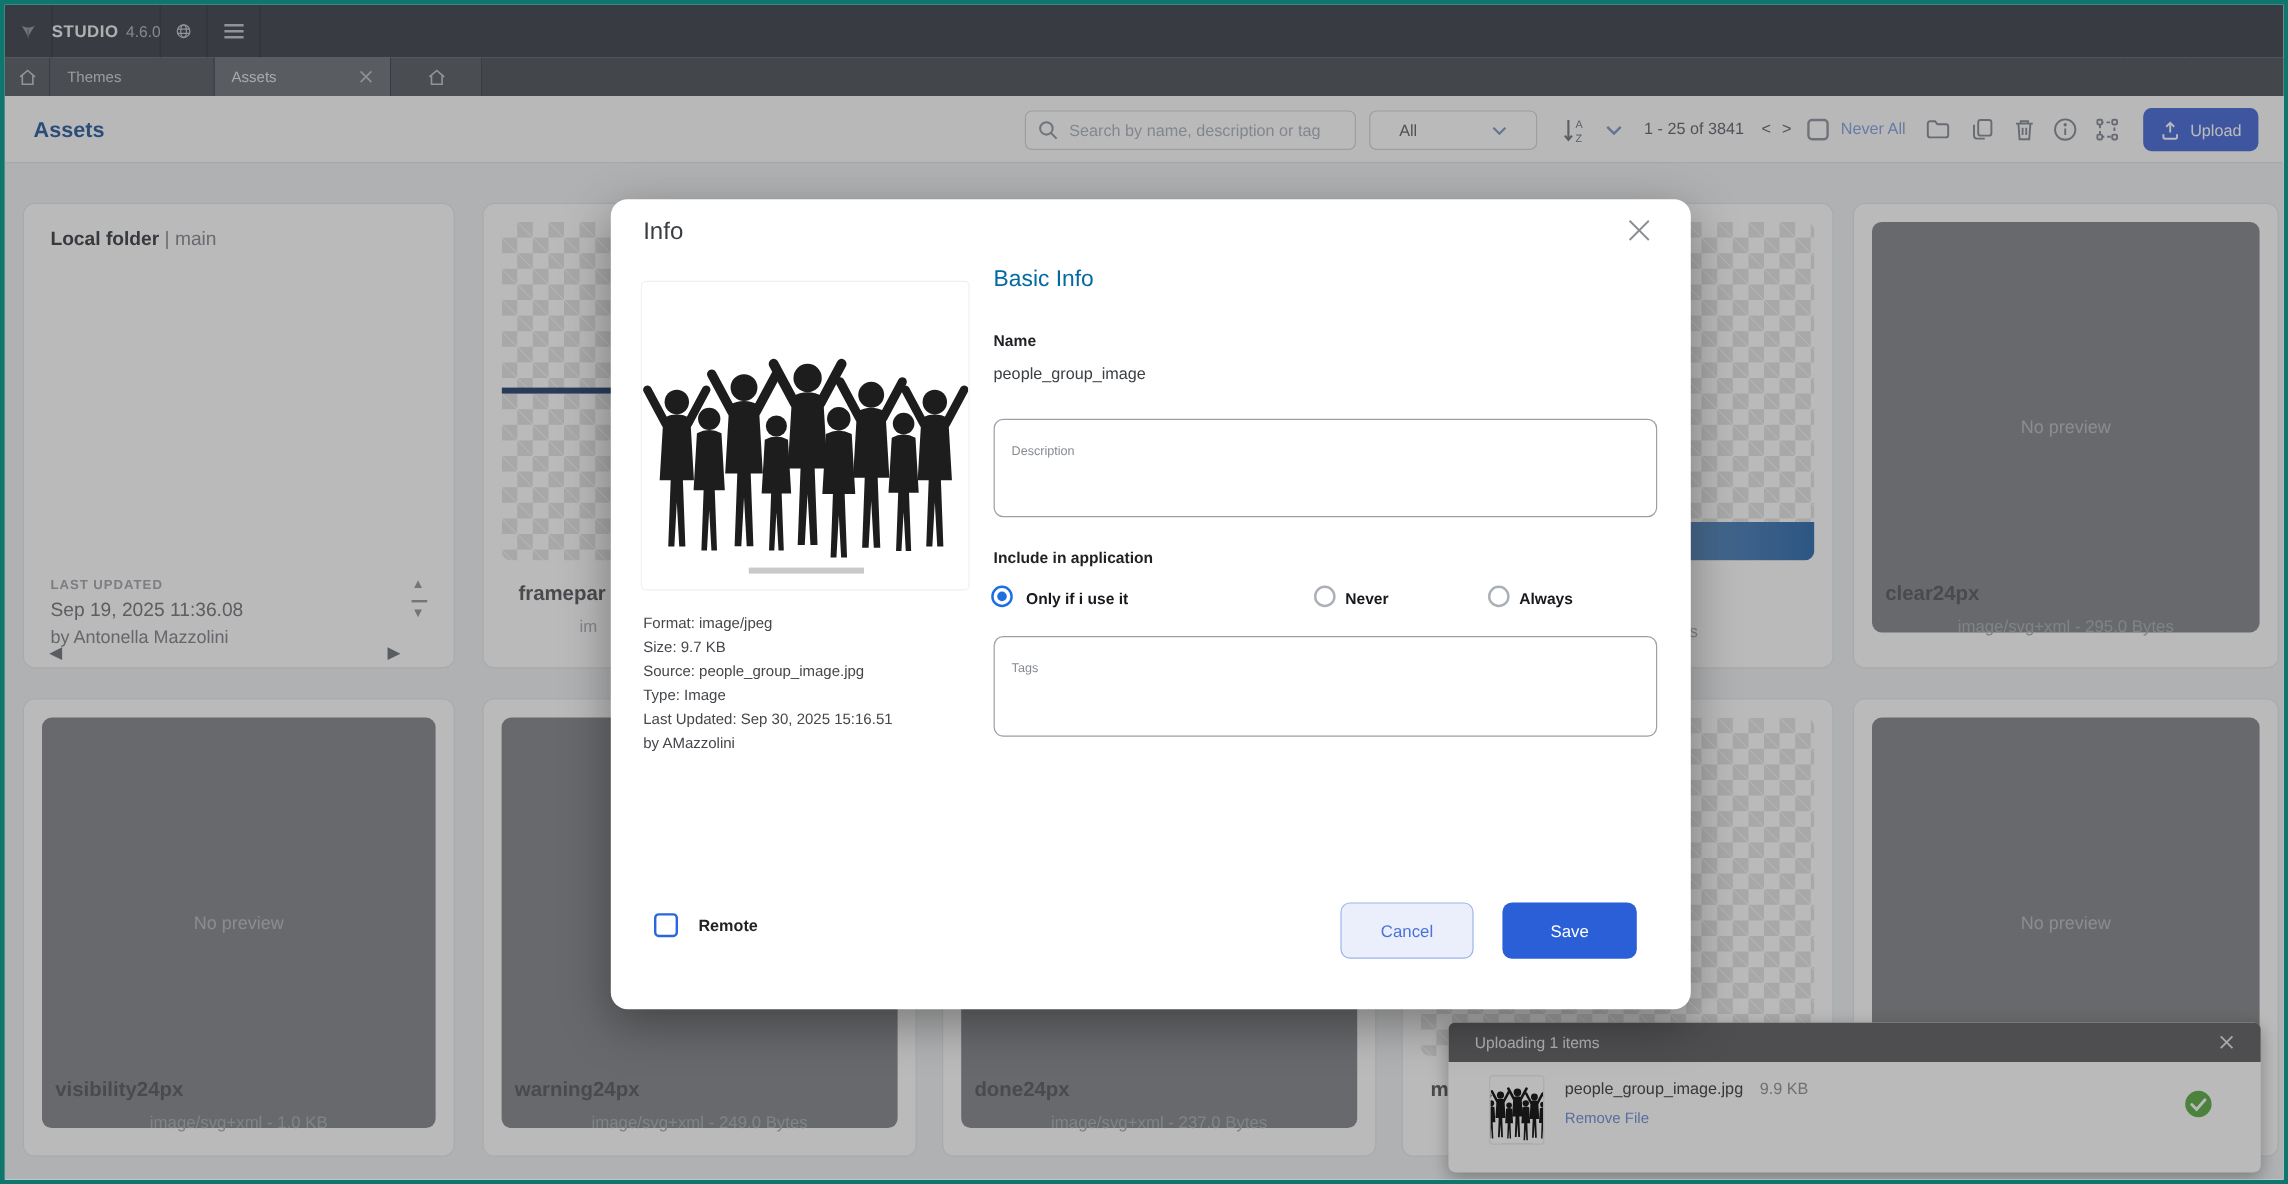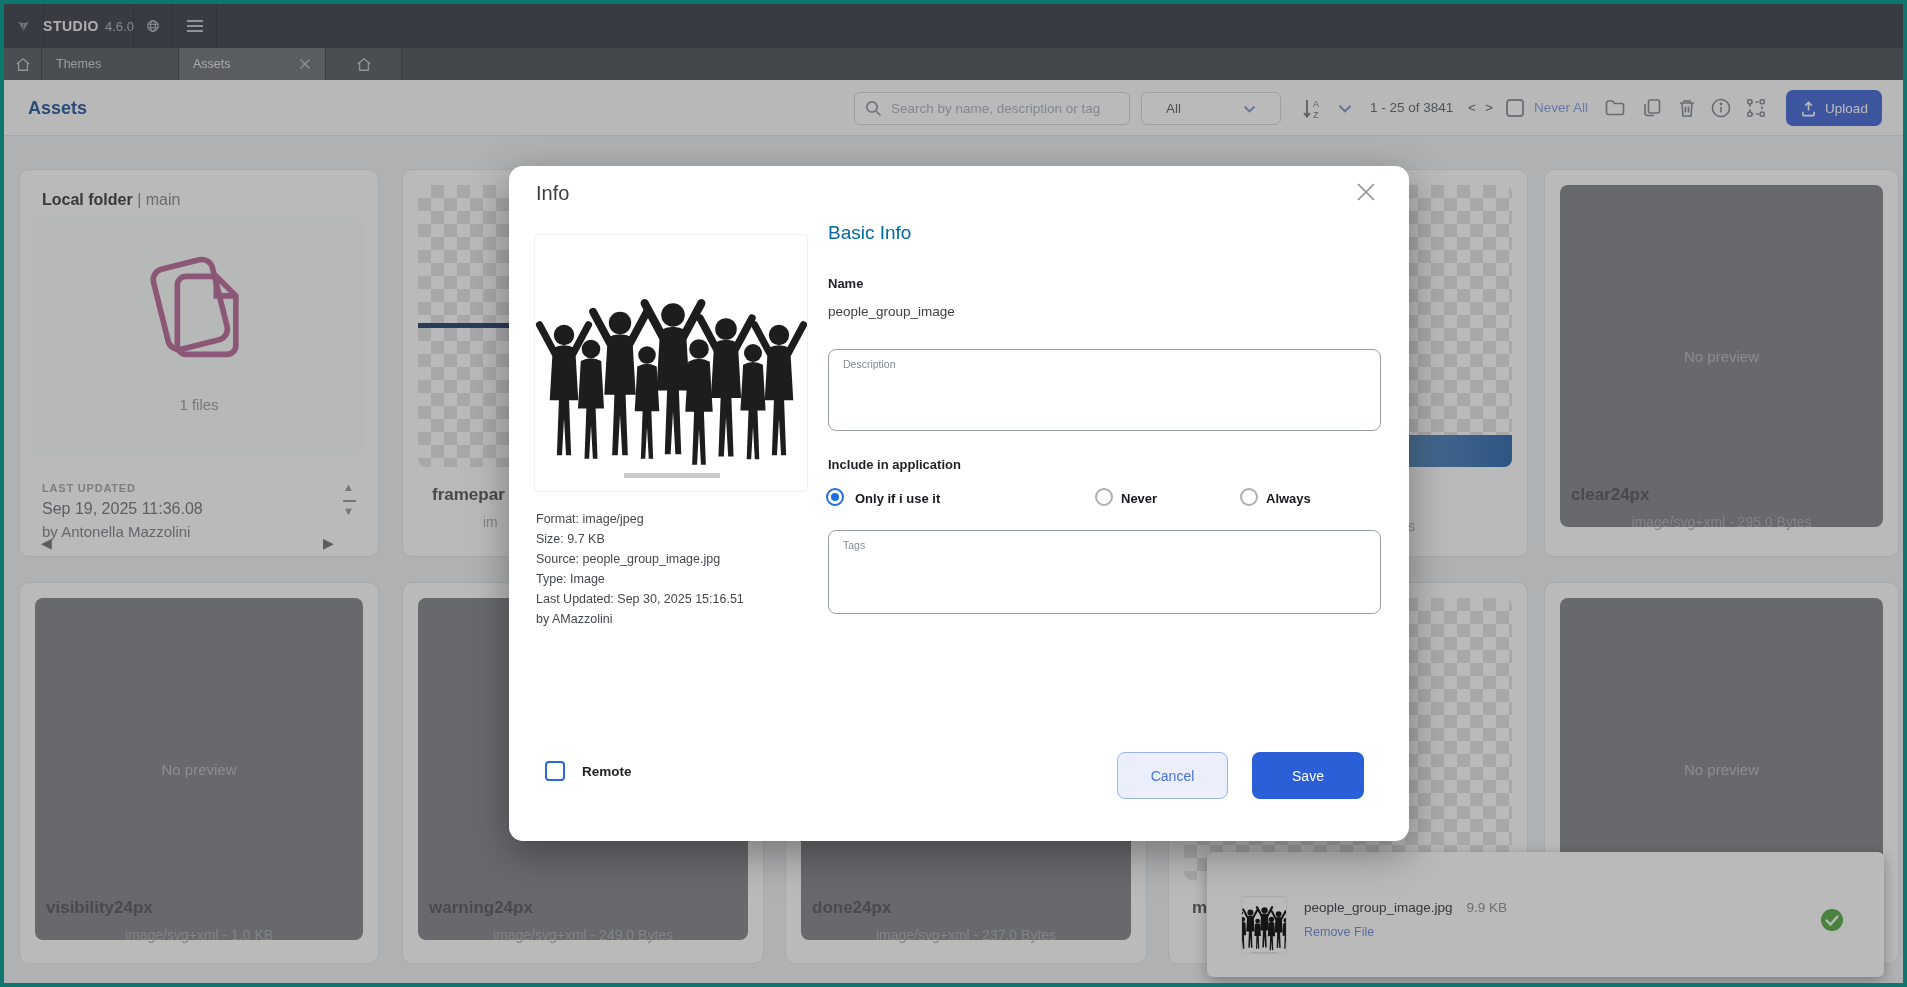--- a/index.html
+++ b/index.html
@@ -68,21 +68,21 @@
   
   .overlay { position:absolute; inset:0; background:rgba(0,0,0,.27); z-index:50; }
   .modal { position:absolute; left:505px; top:162px; width:900px; height:675px; background:#fff; border-radius:14px; box-shadow:0 12px 40px rgba(0,0,0,.35); z-index:60; }
   .modal-title { position:absolute; left:27px; top:16px; font-size:20px; color:#3a3d41; }
   .modal-close { position:absolute; left:845px; top:14px; width:28px; height:28px; color:#8b8f94; }
   .m-image { position:absolute; left:25px; top:68px; width:274px; height:258px; border:1px solid #f0f0f0; border-radius:4px; overflow:hidden; background:#fff; }
   .m-meta { position:absolute; left:27px; top:343px; font-size:12.5px; color:#44474b; line-height:20px; }
   .m-h2 { position:absolute; left:319px; top:56px; font-size:19px; color:#0369a1; }
   .m-label { position:absolute; font-size:13px; font-weight:bold; color:#1f2124; }
   .m-value { position:absolute; font-size:13.5px; color:#3c4043; }
-  .field { position:absolute; left:319px; width:553px; border:1px solid #9aa0a6; border-radius:8px; background:#fff; padding:8px 14px; }
+  .field { position:absolute; left:319px; width:553px; border:1px solid #9aa0a6; border-radius:8px; background:#fff; padding:20px 14px; }
   .field .flabel { font-size:10.5px; color:#868b90; }
   .field .ftext { font-size:14px; color:#898e94; margin-top:3px; }
   .radio { position:absolute; width:18px; height:18px; border-radius:50%; border:2px solid #aab0b6; background:#fff; }
   .radio.sel { border-color:#1d6fe0; }
   .radio.sel::after { content:""; position:absolute; left:3px; top:3px; width:8px; height:8px; border-radius:50%; background:#1d6fe0; }
   .r-label { position:absolute; font-size:13px; font-weight:bold; color:#17191c; }
   .m-check { position:absolute; left:36px; top:595px; width:20px; height:20px; border:2px solid #2a66dd; border-radius:4px; background:#fff; }
   .btn { position:absolute; top:586px; height:47px; border-radius:8px; font-size:14px; font-family:inherit; display:flex; align-items:center; justify-content:center; }
   .btn.cancel { left:608px; width:111px; background:#eaeffb; border:1px solid #9db4ea; color:#4a72d8; }
   .btn.save { left:743px; width:112px; background:#2a5fd7; border:none; color:#fff; }
@@ -280,27 +280,20 @@
   </button>
 
   <div class="content">
 
     <div class="card" style="left:15px; top:33px; width:360px; height:388px">
       <div class="fc-title">
         <b>Local folder</b>
         <span>|</span>
         <span>main</span>
       </div>
-      <div class="fc-preview">
-        <svg width="130" height="130" viewBox="0 0 60 60" fill="none" stroke="#c078a2" stroke-width="2.6" style="position:absolute; left:101px; top:28px">
-          <rect x="12" y="8" width="28" height="38" rx="5" transform="rotate(-14 26 27)"></rect>
-          <path d="M24 14 h14 l9 9 v23 a4 4 0 0 1-4 4 h-19 a4 4 0 0 1-4-4 v-28 a4 4 0 0 1 4-4 Z M38 14 v9 h9"></path>
-        </svg>
-        <div class="fc-count">1 files</div>
-      </div>
       <div class="fc-label">LAST UPDATED</div>
       <div class="fc-date">Sep 19, 2025 11:36.08</div>
       <div class="fc-by">by Antonella Mazzolini</div>
       <div class="tri" style="left:323px; top:312px">▲</div>
       <div class="abs" style="left:323px; top:330px; width:13px; height:2px; background:#9da1a8"></div>
       <div class="tri" style="left:323px; top:336px">▼</div>
       <div class="nav-arrow" style="left:21px">◀</div>
       <div class="nav-arrow" style="left:303px">▶</div>
     </div>
 
@@ -347,20 +340,26 @@
       <div class="checker"></div>
       <div class="card-name" style="left:23px">ma</div>
     </div>
 
     <div class="card" style="left:1540px; top:446px; width:355px; height:382px">
       <div class="np-box">No preview</div>
     </div>
   </div>
 
   <div class="upanel">
+    <div class="upanel-head">
+      <span>Uploading 1 items</span>
+      <svg width="13" height="13" viewBox="0 0 12 12" stroke="#e8e8e9" stroke-width="1.4">
+          <path d="M1.5 1.5 L10.5 10.5 M10.5 1.5 L1.5 10.5"></path>
+        </svg>
+    </div>
     <div class="uthumb">
       <svg viewBox="20 30 230 210" width="44" height="56" preserveAspectRatio="xMidYMid slice">
           <use href="#crowd"></use>
         </svg>
     </div>
     <div class="ufile">
       <span>people_group_image.jpg</span>
       <span class="usize">9.9 KB</span>
     </div>
     <div class="ulink">Remove File</div>

